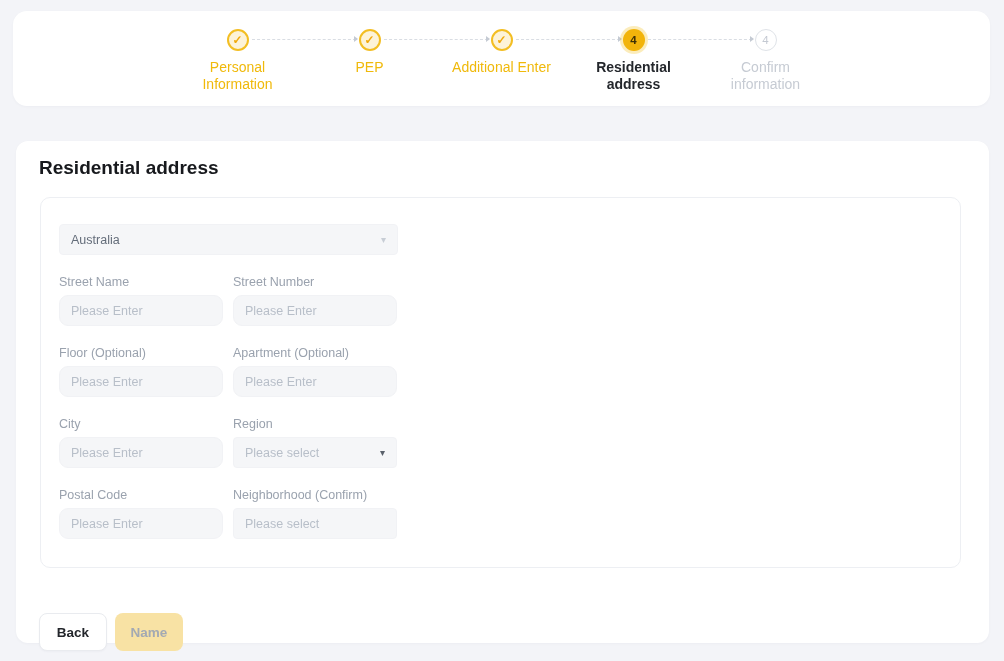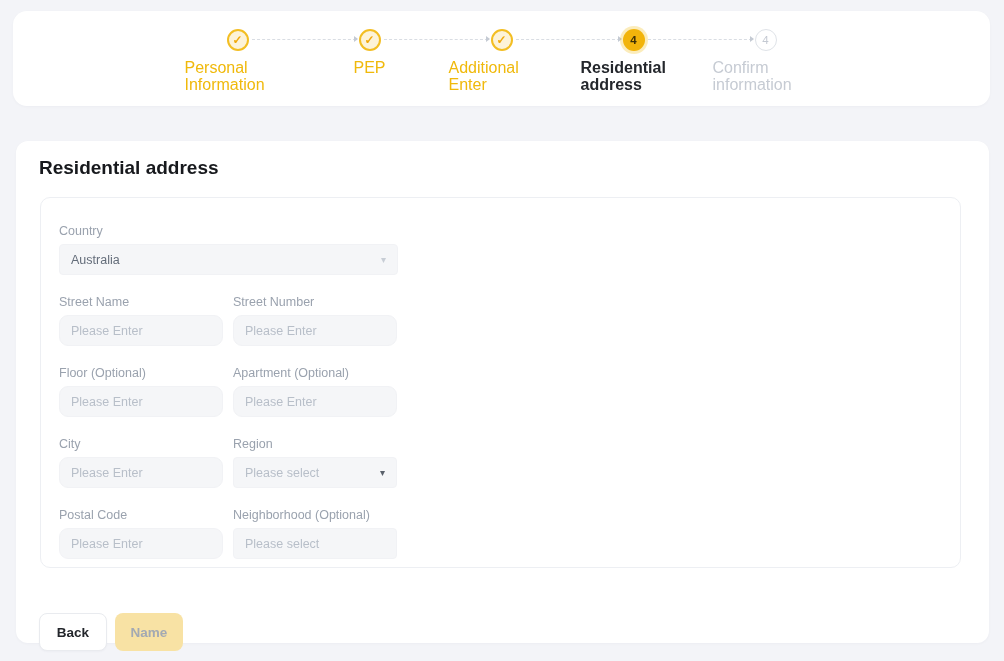--- a/index.html
+++ b/index.html
@@ -21,21 +21,21 @@
   .step { width:132px; position:relative; display:flex; flex-direction:column; align-items:center; }
   .circle {
     width:22px; height:22px; border-radius:50%;
     display:flex; align-items:center; justify-content:center;
     font-size:11.5px; font-weight:700; z-index:1; background:#fff;
   }
   .step.done .circle { border:2px solid #F3BE23; background:#FDF3D8; color:#F0A90B; font-size:12px; }
   .step.current .circle { background:#F2B40B; color:#3D3006; box-shadow:0 0 0 3px rgba(242,185,12,.28); }
   .step.upcoming .circle { border:1px solid #DFE3E8; color:#C4C9D2; font-weight:400; }
   .step-label {
-    margin-top:8px; font-size:16px; line-height:17px; text-align:left; max-width:106px;
+    margin-top:8px; font-size:14px; line-height:17px; text-align:center; max-width:106px;
   }
   .step.done .step-label { color:#F0B90B; }
   .step.current .step-label { color:#24272C; font-weight:700; }
   .step.upcoming .step-label { color:#C6CBD3; }
   .connector {
     position:absolute; top:10px; right:calc(50% + 14px); width:104px; height:1px;
     border-top:1px dashed #D9DDE3;
   }
   .connector .arrow {
     position:absolute; right:-2px; top:-4px;
@@ -134,21 +134,20 @@
     <div class="step-label">Confirm information</div>
   </div>
     </div>
 </div>
 
 <div class="main-card">
   <h1 class="page-title">Residential address</h1>
   <div class="form-panel" id="form-rows">
       <div class="form-row">
         <div class="group wide">
-    <label class="field-label">Country</label>
     <div class="control select">
             <span class="value">Australia</span>
             <span class="caret light">▾</span>
           </div>
   </div>
       </div>
       <div class="form-row">
         <div class="group">
     <label class="field-label">Street Name</label>
     <input type="text" class="control input" placeholder="Please Enter" style="">
@@ -180,21 +179,21 @@
             <span class="caret dark">▾</span>
           </div>
   </div>
       </div>
       <div class="form-row">
         <div class="group">
     <label class="field-label">Postal Code</label>
     <input type="text" class="control input" placeholder="Please Enter" style="">
   </div>
         <div class="group">
-    <label class="field-label">Neighborhood (Optional)</label>
+    <label class="field-label">Neighborhood (Confirm)</label>
     <div class="control select">
             <span class="value ph">Please select</span>
           </div>
   </div>
       </div>
     </div>
   <div class="actions">
     <button class="btn btn-back">Back</button>
     <button class="btn btn-next">Name</button>
   </div>

